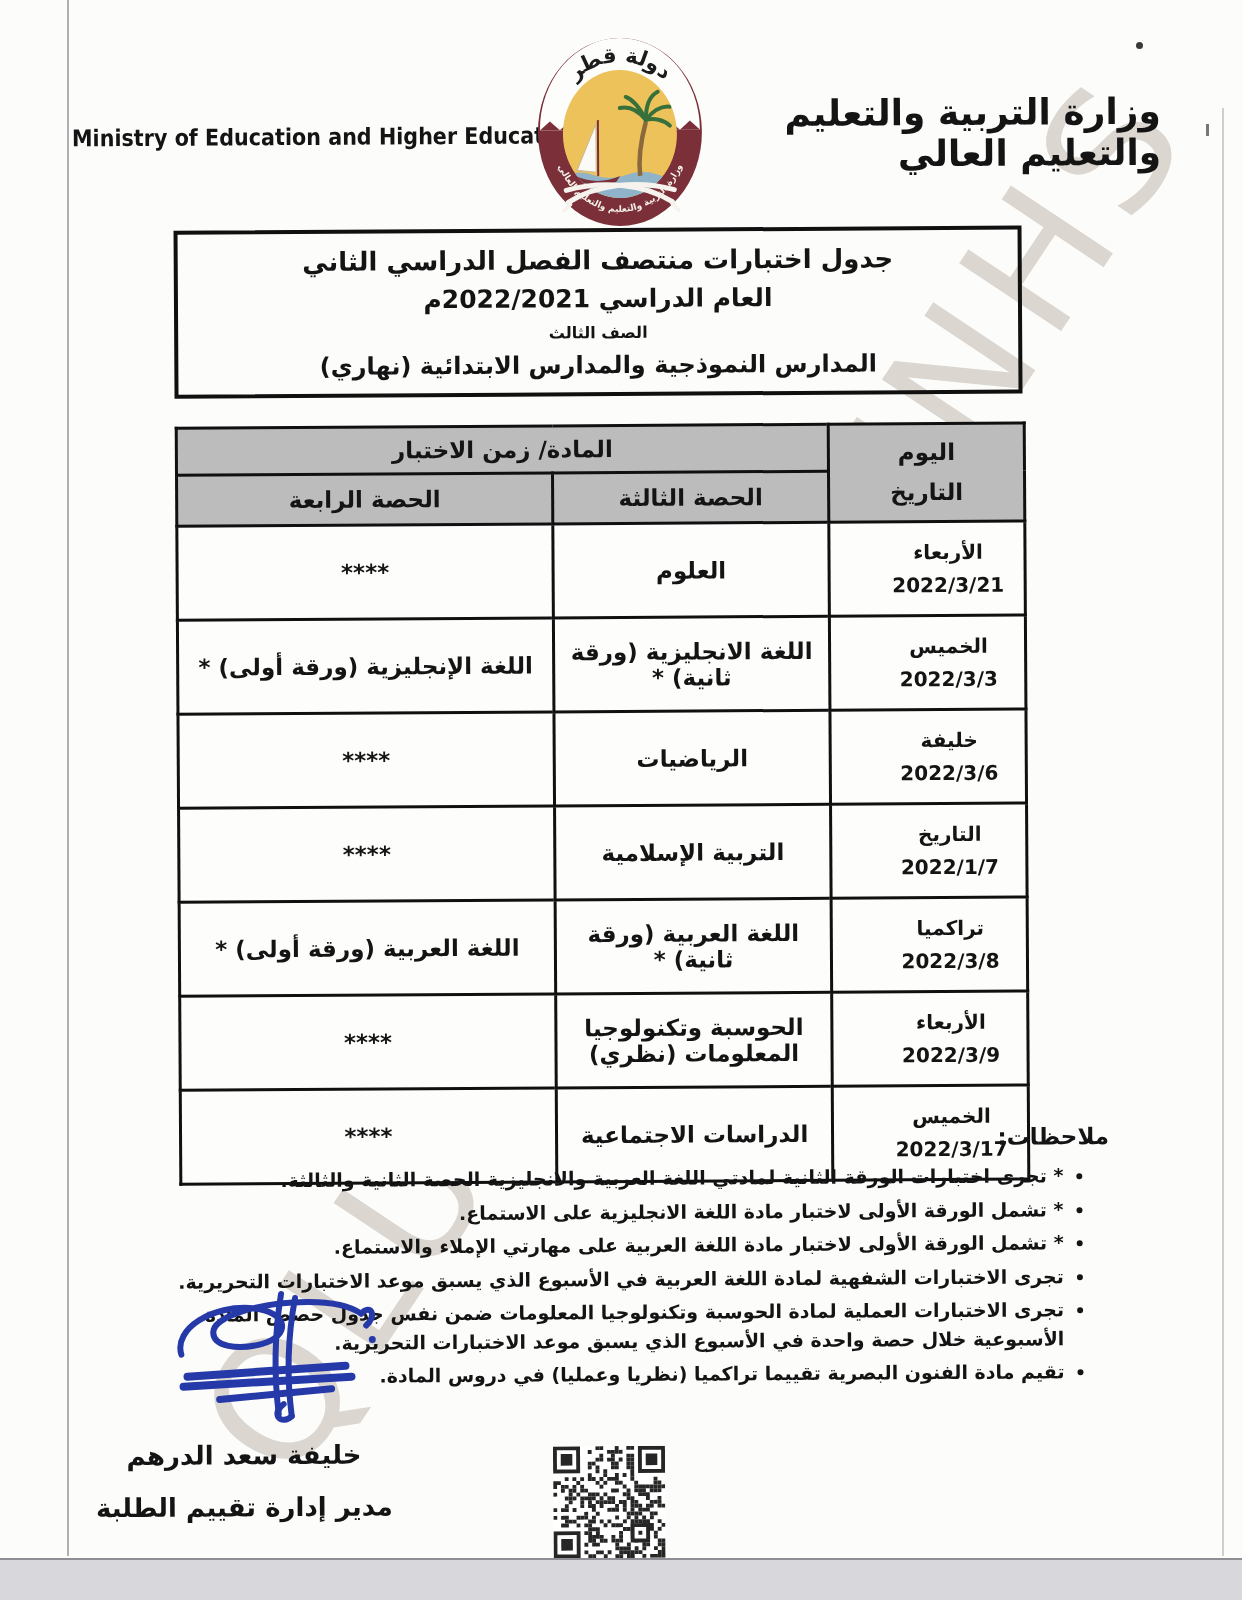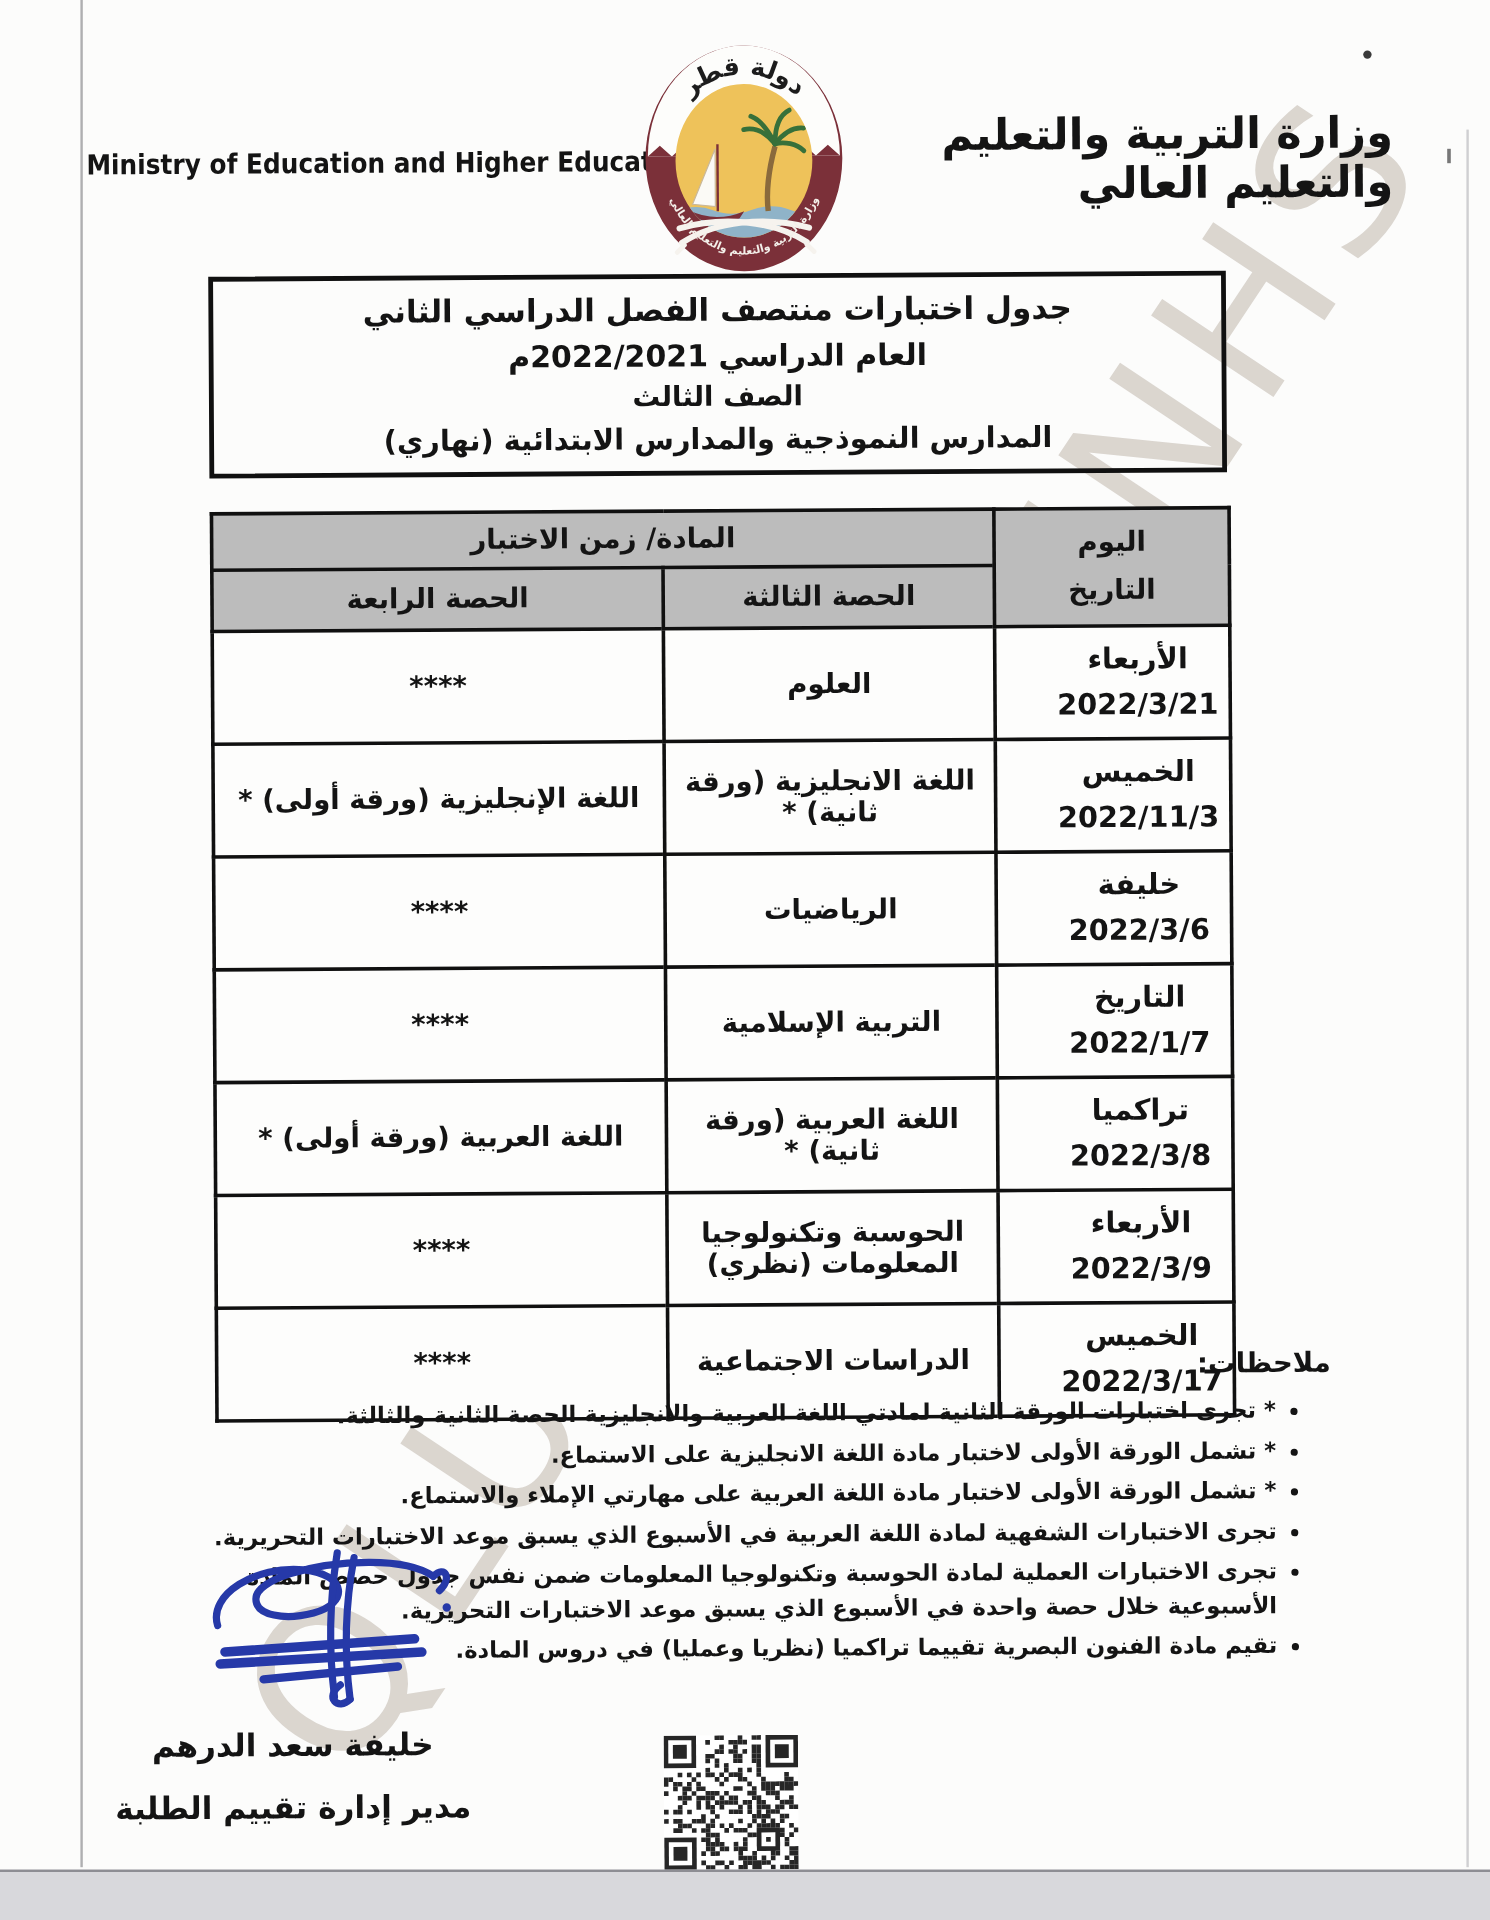--- a/index.html
+++ b/index.html
@@ -17,31 +17,31 @@
                white-space:nowrap;transform:scaleX(.9);transform-origin:0 0;z-index:1;}
   .logo{position:absolute;left:538px;top:34px;z-index:1;}
   .ministry-ar{position:absolute;left:695px;top:94px;width:470px;text-align:right;direction:rtl;
                font-size:36px;font-weight:700;z-index:1;}
 
   
   .title-box{position:absolute;left:177px;top:228px;width:848px;height:168px;box-sizing:border-box;
              border:4px solid #101010;background:transparent;direction:rtl;z-index:1;
              display:flex;flex-direction:column;justify-content:space-evenly;align-items:center;padding:4px 12px;}
   .title-box div{font-weight:700;}
-  .t1{font-size:26px;} .t2{font-size:25px;} .t3{font-size:23px;} .t4{font-size:24px;}
+  .t1{font-size:26px;} .t2{font-size:25px;} .t3{font-size:16px;} .t4{font-size:24px;}
 
   
   .exam-table{position:absolute;left:177px;top:424px;width:848px;z-index:1;
               border-collapse:collapse;direction:rtl;table-layout:fixed;}
   .exam-table th,.exam-table td{border:3px solid #101010;text-align:center;vertical-align:middle;padding:2px;}
   .exam-table th{background:#bcbcbc;font-weight:700;font-size:23px;}
   .col-day{width:196px;} .col-p3{width:276px;} .col-p4{width:376px;}
   tr.h1 th{height:40px;} tr.h2 th{height:44px;}
   .exam-table td{height:87px;background:#fdfdfc;font-weight:700;font-size:23px;}
-  .day-cell div{line-height:1.15;font-size:24px;font-weight:700;padding-left:42px;}
+  .day-cell div{line-height:1.15;font-size:20px;font-weight:700;padding-left:42px;}
   .day-cell .date{margin-top:10px;}
   .hdr-day div{line-height:1.1;}
   .hdr-day div:first-child{margin-bottom:14px;}
 
   
   .notes{position:absolute;left:135px;top:1126px;width:972px;direction:rtl;z-index:1;}
   .notes-title{font-size:23px;font-weight:700;text-align:right;margin:0 0 12px 0;}
   .notes ul{margin:0;padding:0 46px 0 0;}
   .notes li{font-size:19px;font-weight:700;line-height:1.5;margin-bottom:5px;text-align:right;}
 
@@ -140,21 +140,21 @@
         <td class="day-cell">
           <div>الأربعاء</div>
           <div class="date">2022/3/21</div>
         </td>
         <td>العلوم</td>
         <td>****</td>
       </tr>
       <tr>
         <td class="day-cell">
           <div>الخميس</div>
-          <div class="date">2022/11/3</div>
+          <div class="date">2022/3/3</div>
         </td>
         <td>اللغة الانجليزية (ورقة ثانية) *</td>
         <td>اللغة الإنجليزية (ورقة أولى) *</td>
       </tr>
       <tr>
         <td class="day-cell">
           <div>خليفة</div>
           <div class="date">2022/3/6</div>
         </td>
         <td>الرياضيات</td>

